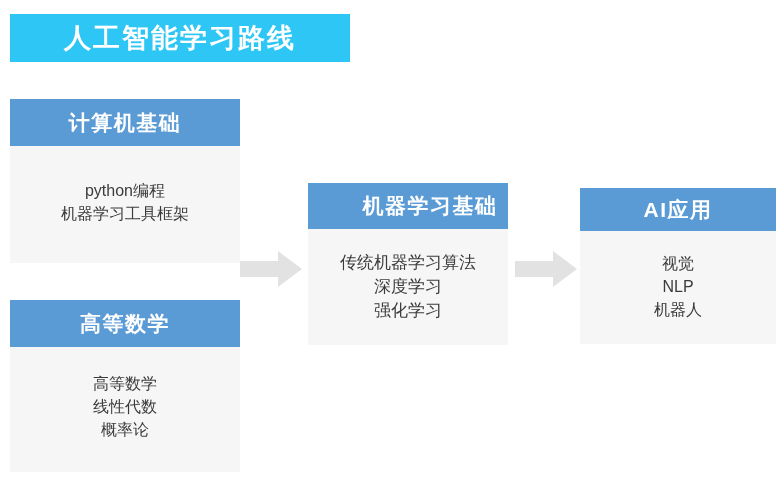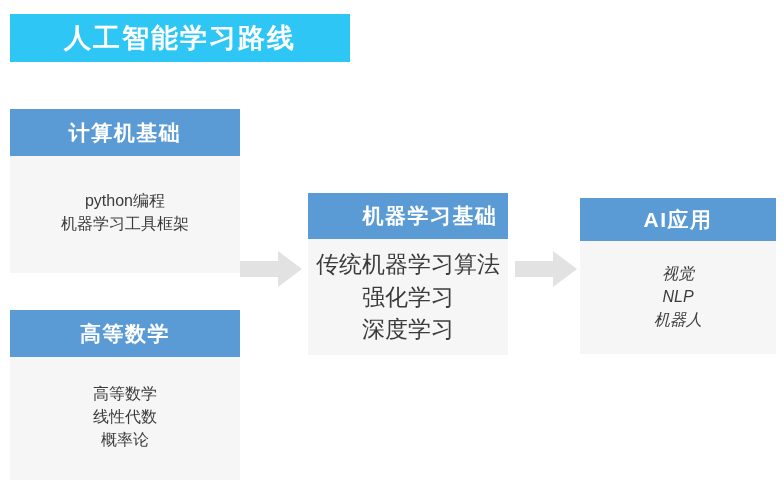--- a/index.html
+++ b/index.html
@@ -39,21 +39,20 @@
     font-weight: bold;
     letter-spacing: 2px;
     line-height: 1;
     white-space: nowrap;
   }
 
   
   .card {
     position: absolute;
     box-sizing: border-box;
-    margin-top: 10px;
   }
   .card-header {
     background: #5b9bd5;
     color: #ffffff;
     font-size: 21px;
     font-weight: bold;
     letter-spacing: 1.5px;
     display: flex;
     align-items: center;
     justify-content: center;
@@ -94,29 +93,29 @@
   #card-math .card-header { height: 47px; }
   #card-math .card-body { height: 125px; padding-bottom: 4px; }
 
   #card-ml {
     left: 308px;
     top: 183px;
     width: 200px;
   }
   #card-ml .card-header { height: 46px; padding-left: 44px; }
   #card-ml .card-body { height: 116px; }
-  #card-ml .card-body .line { font-size: 23px; }
+  #card-ml .card-body .line { font-size: 17px; }
 
   #card-ai {
     left: 580px;
     top: 188px;
     width: 196px;
   }
   #card-ai .card-header { height: 43px; text-align: center; }
-  #card-ai .card-body { height: 113px; font-style: italic; }
+  #card-ai .card-body { height: 113px; }
 
   
   .arrow {
     position: absolute;
     width: 62px;
     height: 38px;
   }
   #arrow-1 { left: 240px; top: 250px; }
   #arrow-2 { left: 515px; top: 250px; }
   .arrow svg { display: block; width: 100%; height: 100%; }
@@ -150,22 +149,22 @@
   <div class="arrow" id="arrow-1">
     <svg viewBox="0 0 62 38" xmlns="http://www.w3.org/2000/svg" aria-hidden="true">
       <path d="M0 11 L38 11 L38 1 L62 19 L38 37 L38 27 L0 27 Z" fill="#e2e2e2"></path>
     </svg>
   </div>
 
   <div class="card" id="card-ml">
     <div class="card-header">机器学习基础</div>
     <div class="card-body">
       <div class="line">传统机器学习算法</div>
+      <div class="line">深度学习</div>
       <div class="line">强化学习</div>
-      <div class="line">深度学习</div>
     </div>
   </div>
 
   <div class="arrow" id="arrow-2">
     <svg viewBox="0 0 62 38" xmlns="http://www.w3.org/2000/svg" aria-hidden="true">
       <path d="M0 11 L38 11 L38 1 L62 19 L38 37 L38 27 L0 27 Z" fill="#e2e2e2"></path>
     </svg>
   </div>
 
   <div class="card" id="card-ai">

